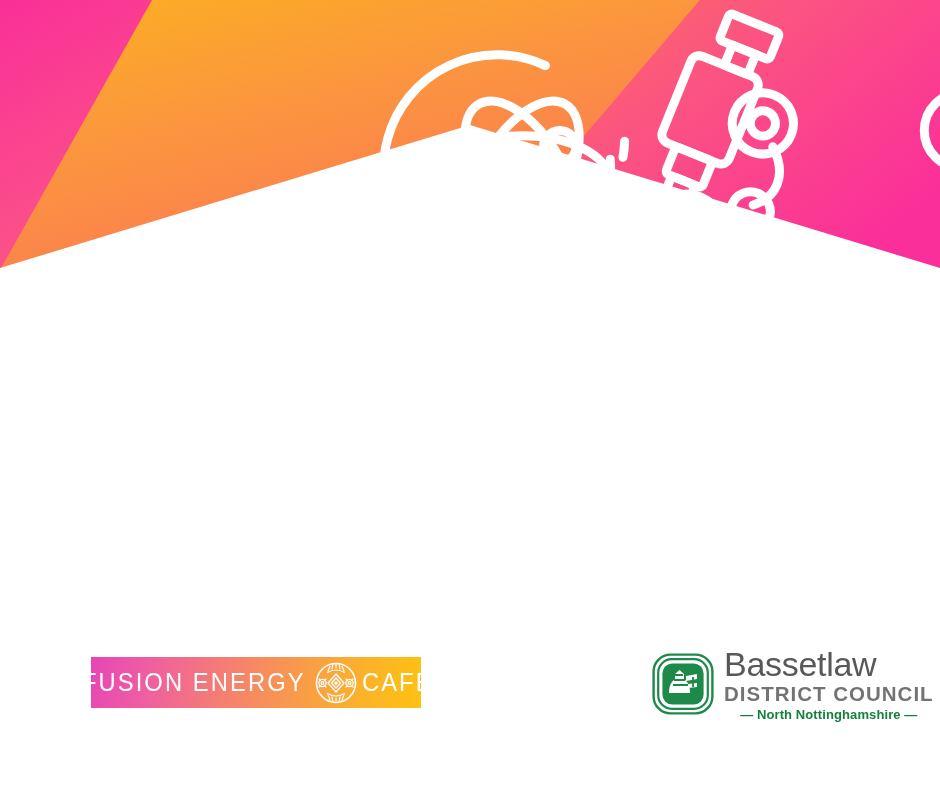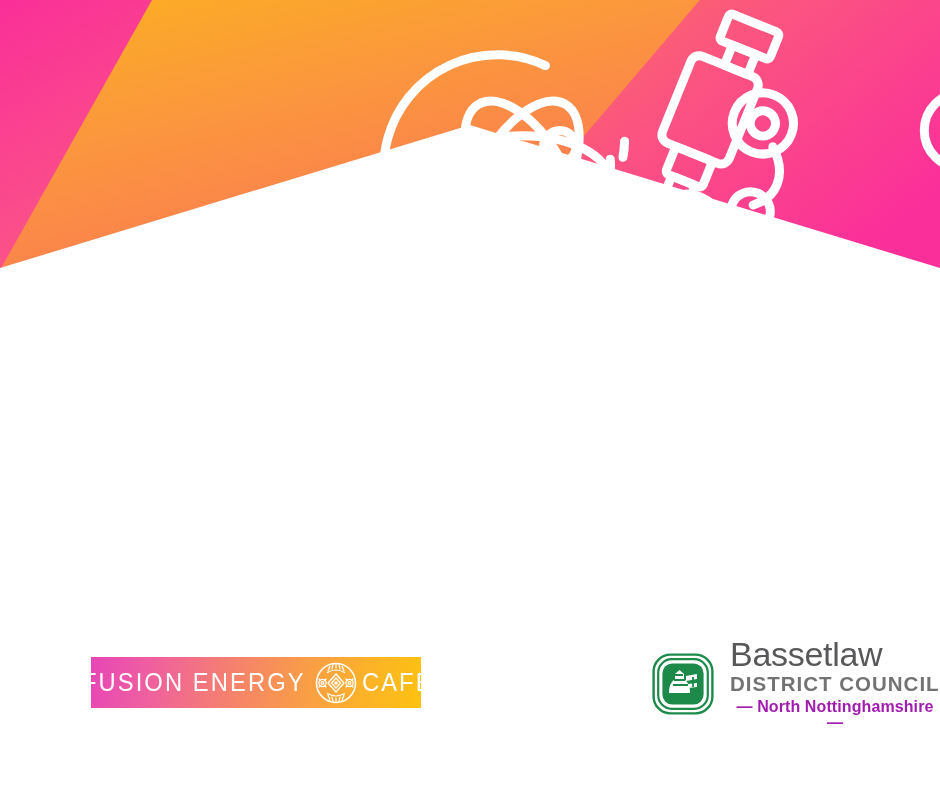--- a/index.html
+++ b/index.html
@@ -101,41 +101,41 @@
   }
   #fusion-emblem svg { display:block; }
 
   
   #bassetlaw-logo {
     position:absolute;
     left:652px; top:8px;
     height:72px;
     display:flex;
     align-items:center;
-    gap:16px;
+    gap:10px;
   }
   #bassetlaw-crest svg { display:block; }
   .bdc-words { display:flex; flex-direction:column; line-height:1; }
   .bdc-name {
     font-size:34px;
     font-weight:400;
     color:#58585a;
     letter-spacing:-0.3px;
   }
   .bdc-sub {
     font-size:20.5px;
     font-weight:700;
     color:#737373;
     letter-spacing:1.0px;
     margin-top:3px;
   }
   .bdc-region {
-    font-size:16px;
+    font-size:13px;
     font-weight:700;
-    color:#a21caf;
+    color:#15803d;
     letter-spacing:0.1px;
     margin-top:4px;
     text-align:center;
   }
 </style>
 </head>
 <body>
 
 <div id="poster">
 

